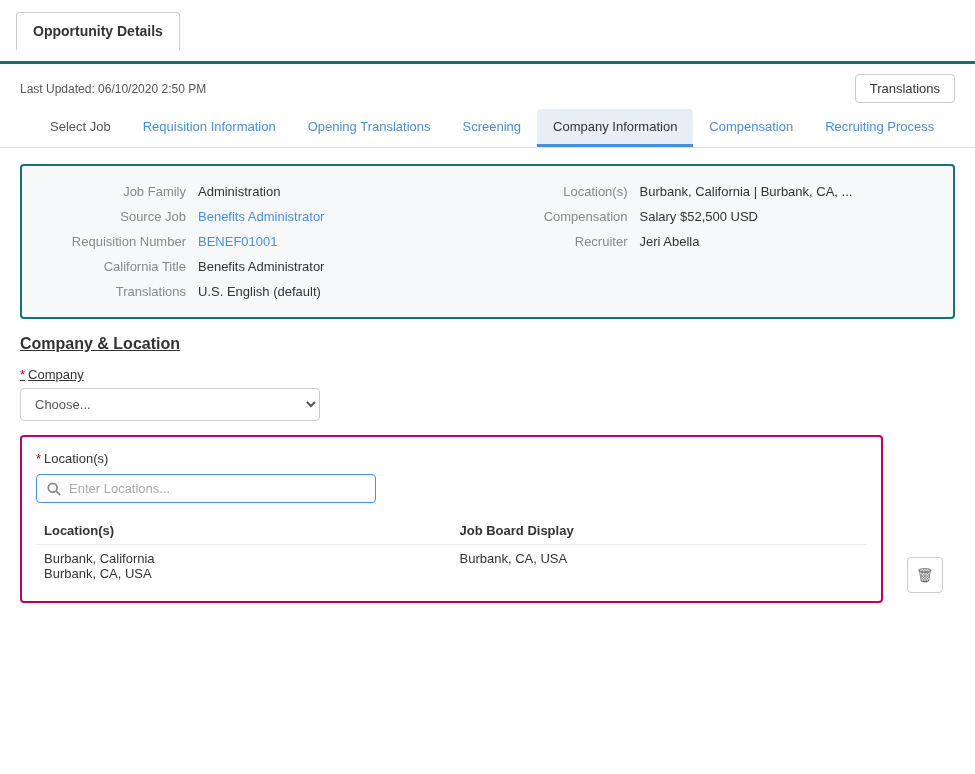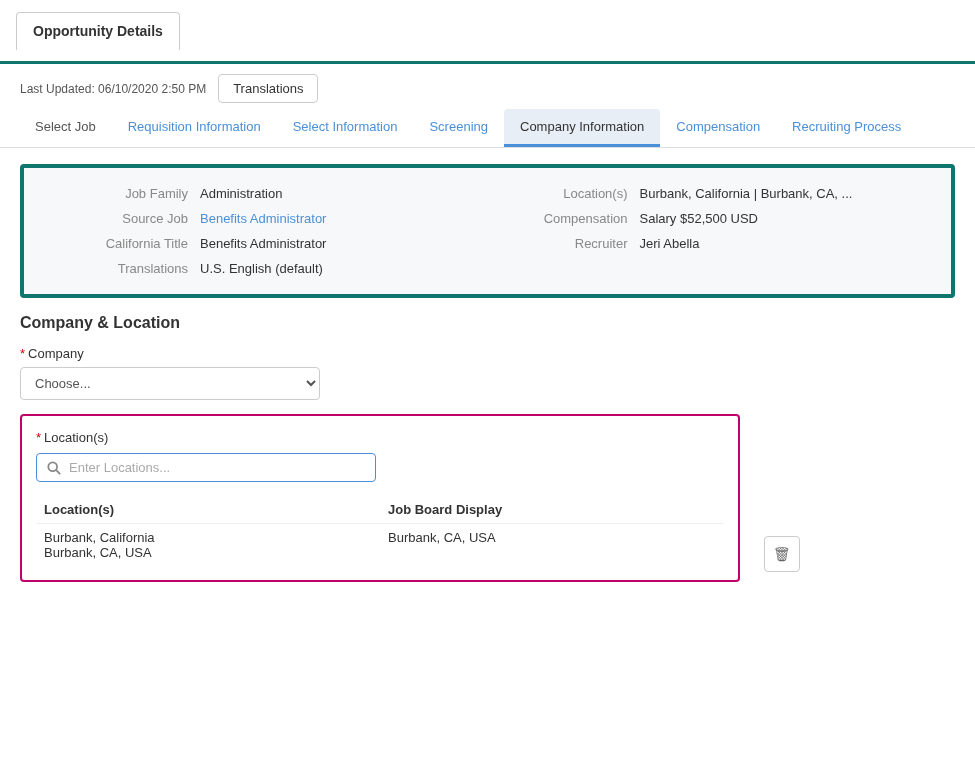--- a/index.html
+++ b/index.html
@@ -42,21 +42,21 @@
       color: #333;
       font-weight: 600;
       border-color: #ccc;
       border-bottom: 2px solid #fff;
       z-index: 1;
     }
 
     
     .header-area {
       display: flex;
-      justify-content: flex-start;
+      justify-content: space-between;
       align-items: center;
       padding: 10px 20px 6px 20px;
     }
     .last-updated {
       font-size: 12px;
       color: #555;
       margin-right: 12px;
     }
     .translations-btn {
       border: 1px solid #ccc;
@@ -65,21 +65,21 @@
       font-size: 13px;
       border-radius: 4px;
       cursor: pointer;
       color: #333;
     }
 
     
     .nav-tabs {
       display: flex;
       align-items: center;
-      padding: 0 19px;
+      padding: 0 34px;
       border-bottom: 1px solid #ddd;
       gap: 0;
     }
     .nav-tab {
       padding: 10px 16px;
       font-size: 13px;
       color: #4a90d9;
       cursor: pointer;
       white-space: nowrap;
       border-bottom: 3px solid transparent;
@@ -92,21 +92,21 @@
       background: #e8eef5;
       border-radius: 4px 4px 0 0;
       color: #333;
       font-weight: 400;
       border-bottom: 3px solid #4a90d9;
     }
 
     
     .info-box {
       background: #f7f8f9;
-      border: 4px solid #0f766e;
+      border: 2px solid #0f766e;
       margin: 16px 20px;
       padding: 18px 24px;
       border-radius: 4px;
     }
     .info-grid {
       display: grid;
       grid-template-columns: 1fr 1fr;
       gap: 0;
     }
     .info-col {
@@ -130,20 +130,21 @@
       font-size: 13px;
       color: #4a90d9;
     }
     .info-value.plain {
       color: #333;
     }
 
     
     .section {
       padding: 0 12px 20px 20px;
+      text-decoration: underline;
     }
     .section-title {
       font-size: 16px;
       font-weight: 600;
       color: #333;
       margin-bottom: 14px;
     }
     .field-label {
       font-size: 13px;
       color: #333;
@@ -164,21 +165,21 @@
       appearance: auto;
       cursor: pointer;
       margin-bottom: 14px;
     }
 
     
     .location-box {
       border: 2px solid #c0006a;
       border-radius: 4px;
       padding: 14px;
-      width: 720px;
+      width: 863px;
       position: relative;
     }
     .location-search-wrapper {
       display: flex;
       align-items: center;
       border: 1px solid #4a90d9;
       border-radius: 4px;
       padding: 6px 10px;
       background: #fff;
       width: 340px;
@@ -265,38 +266,42 @@
     <span class="last-updated">
       <span>Last Updated:</span>
       <span>06/10/2020 2:50 PM</span>
     </span>
     <button class="translations-btn">Translations</button>
   </div>
 
   <div class="nav-tabs">
     <div class="nav-tab">Select Job</div>
     <div class="nav-tab">Requisition Information</div>
-    <div class="nav-tab">Select Information</div>
+    <div class="nav-tab">Opening Translations</div>
     <div class="nav-tab">Screening</div>
     <div class="nav-tab active">Company Information</div>
     <div class="nav-tab">Compensation</div>
     <div class="nav-tab">Recruiting Process</div>
   </div>
 
   <div class="info-box">
     <div class="info-grid">
 
       <div class="info-col">
         <div class="info-row">
           <span class="info-label">Job Family</span>
           <span class="info-value plain">Administration</span>
         </div>
         <div class="info-row">
           <span class="info-label">Source Job</span>
           <span class="info-value">Benefits Administrator</span>
+        </div>
+        <div class="info-row">
+          <span class="info-label">Requisition Number</span>
+          <span class="info-value">BENEF01001</span>
         </div>
         <div class="info-row">
           <span class="info-label">California Title</span>
           <span class="info-value plain">Benefits Administrator</span>
         </div>
         <div class="info-row">
           <span class="info-label">Translations</span>
           <span class="info-value plain">U.S. English (default)</span>
         </div>
       </div>

